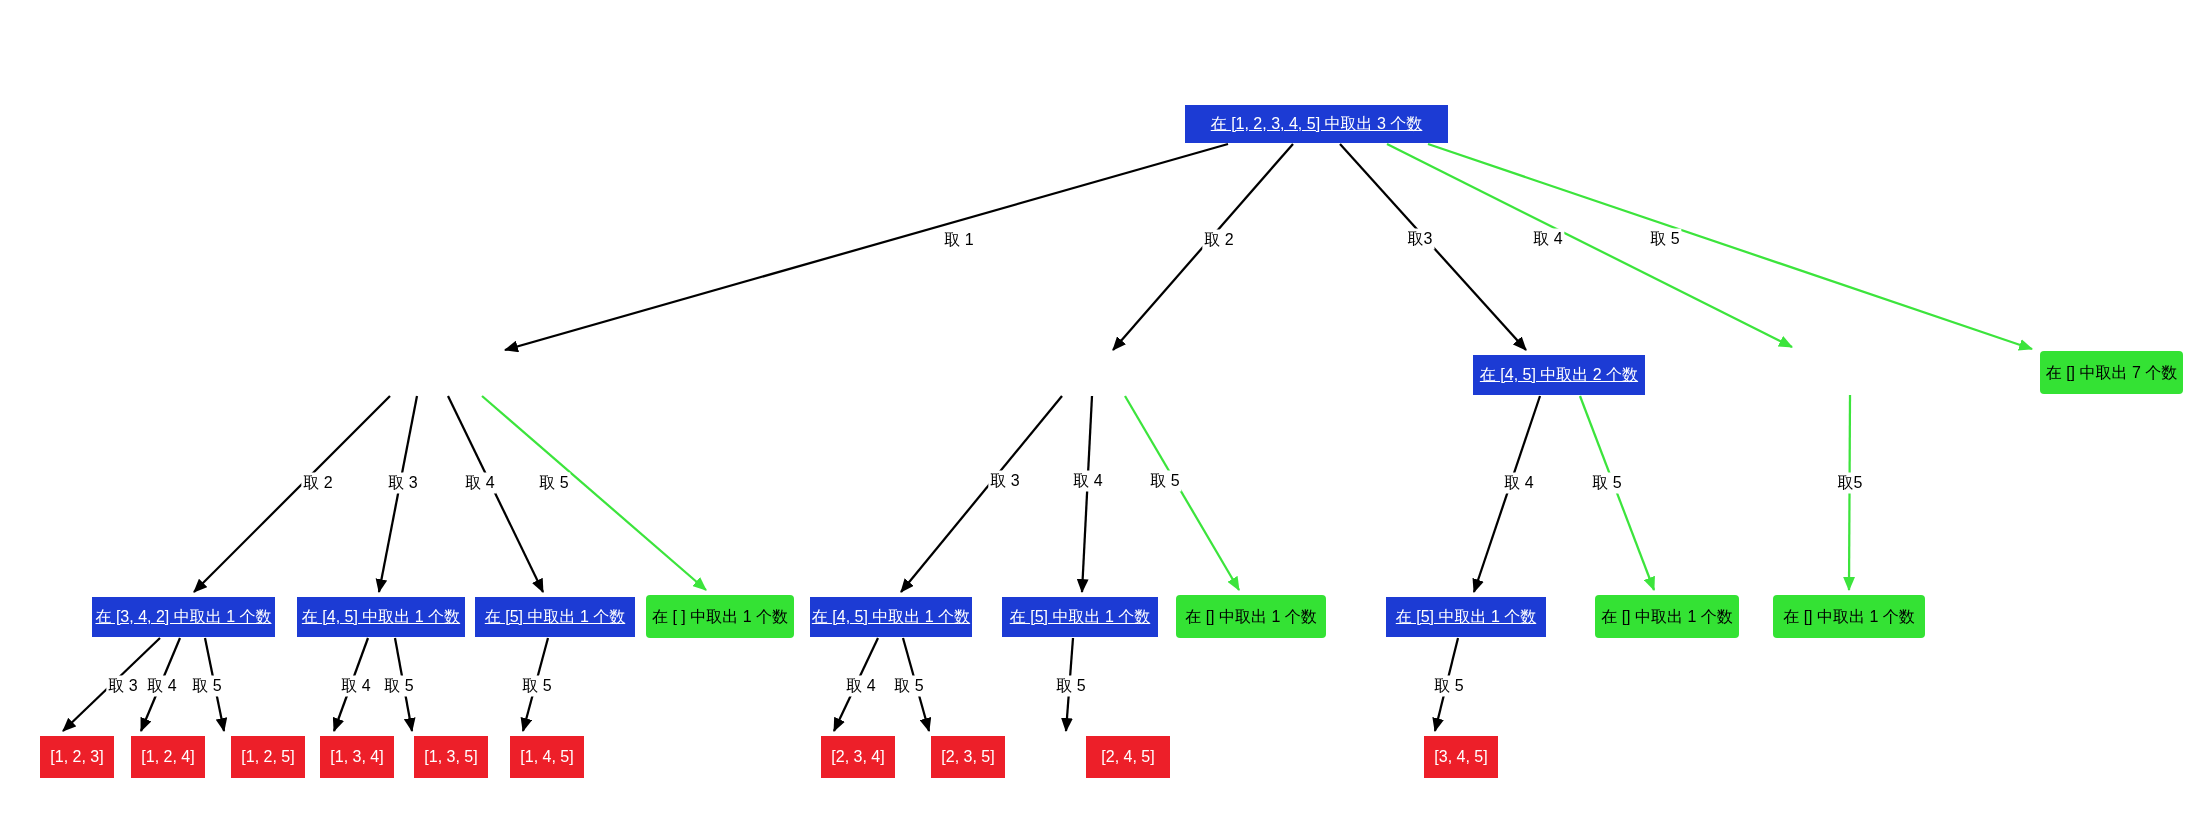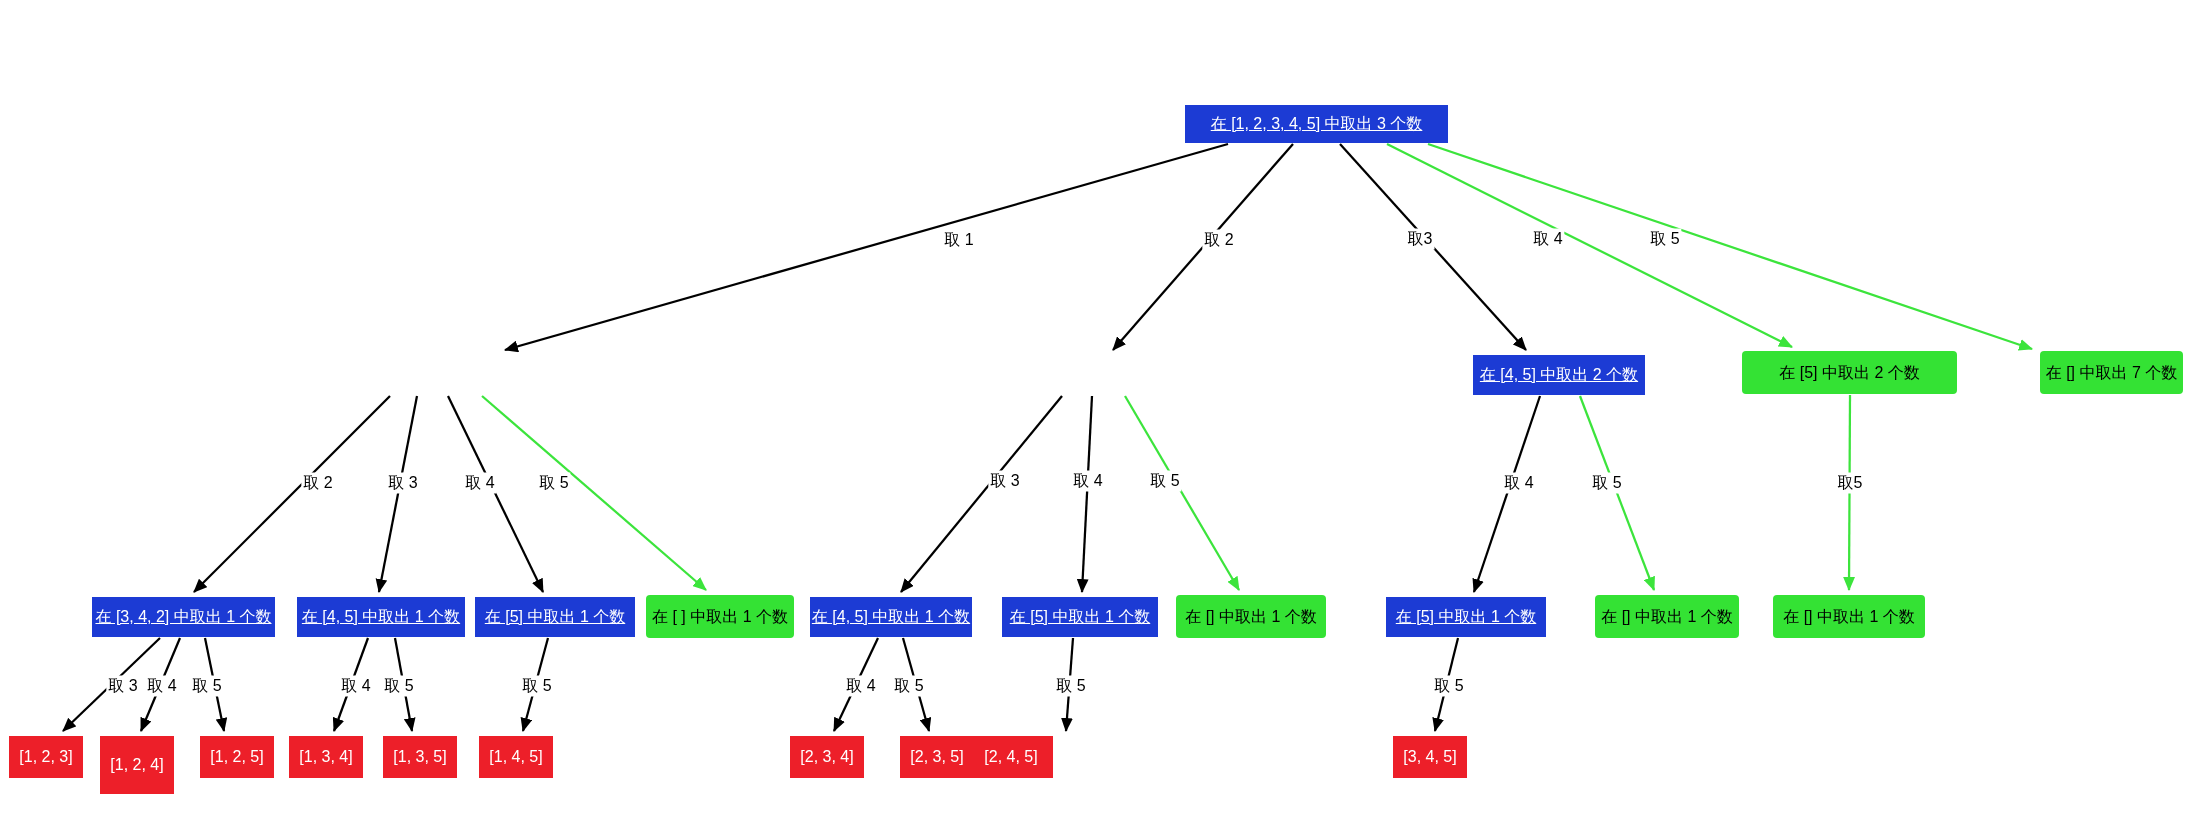--- a/index.html
+++ b/index.html
@@ -8,21 +8,21 @@
   svg.edges{position:absolute;left:0;top:0;width:2196px;height:838px;}
   svg.edges line{stroke-width:2.25px;fill:none;}
   .edge-black{stroke:var(--edge_black);}
   .edge-green{stroke:var(--edge_green);}
   #arrow-black path{fill:var(--edge_black);}
   #arrow-green path{fill:var(--edge_green);}
   .node{position:absolute;display:flex;align-items:center;justify-content:center;
         font-size:16px;white-space:nowrap;line-height:1;}
   .node.blue{background:var(--node_blue);color:var(--text_on_blue);text-decoration:underline;}
   .node.green{background:var(--node_green);color:var(--text_on_green);border-radius:4px;}
-  .node.red{background:var(--node_red);color:var(--text_on_red);}
+  .node.red{background:var(--node_red);color:var(--text_on_red);margin-left:31px;}
   .edge-label{position:absolute;transform:translate(-50%,-50%);font-size:16px;
               color:var(--edge_label_text);background:#ffffff;padding:0 2px;white-space:nowrap;}
 </style>
 </head>
 <body>
 
 <div class="stage">
 
   <svg class="edges">
     <defs>
@@ -92,41 +92,40 @@
   <span class="edge-label" style="left:399px;top:686px">取 5</span>
   <span class="edge-label" style="left:537px;top:686px">取 5</span>
   <span class="edge-label" style="left:861px;top:686px">取 4</span>
   <span class="edge-label" style="left:909px;top:686px">取 5</span>
   <span class="edge-label" style="left:1071px;top:686px">取 5</span>
   <span class="edge-label" style="left:1449px;top:686px">取 5</span>
 
   <div class="node blue" style="left:1185px;top:105px;width:263px;height:38px">在 [1, 2, 3, 4, 5] 中取出 3 个数</div>
 
   <div class="node blue" style="left:1473px;top:355px;width:172px;height:40px">在 [4, 5] 中取出 2 个数</div>
-  <div class="node green" style="left:1742px;top:351px;width:215px;height:43px">在 [5] 中取出 2 个数</div>
   <div class="node green" style="left:2040px;top:351px;width:143px;height:43px">在 [] 中取出 7 个数</div>
 
   <div class="node blue" style="left:92px;top:597px;width:183px;height:40px">在 [3, 4, 2] 中取出 1 个数</div>
   <div class="node blue" style="left:297px;top:597px;width:168px;height:40px">在 [4, 5] 中取出 1 个数</div>
   <div class="node blue" style="left:475px;top:597px;width:160px;height:40px">在 [5] 中取出 1 个数</div>
   <div class="node green" style="left:646px;top:595px;width:148px;height:43px">在 [ ] 中取出 1 个数</div>
 
   <div class="node blue" style="left:810px;top:597px;width:162px;height:40px">在 [4, 5] 中取出 1 个数</div>
   <div class="node blue" style="left:1002px;top:597px;width:156px;height:40px">在 [5] 中取出 1 个数</div>
   <div class="node green" style="left:1176px;top:595px;width:150px;height:43px">在 [] 中取出 1 个数</div>
 
   <div class="node blue" style="left:1386px;top:597px;width:160px;height:40px">在 [5] 中取出 1 个数</div>
   <div class="node green" style="left:1595px;top:595px;width:144px;height:43px">在 [] 中取出 1 个数</div>
 
   <div class="node green" style="left:1773px;top:595px;width:152px;height:43px">在 [] 中取出 1 个数</div>
 
   <div class="node red" style="left:9px;top:736px;width:74px;height:42px">[1, 2, 3]</div>
-  <div class="node red" style="left:100px;top:736px;width:74px;height:58px">[1, 2, 4]</div>
+  <div class="node red" style="left:100px;top:736px;width:74px;height:42px">[1, 2, 4]</div>
   <div class="node red" style="left:200px;top:736px;width:74px;height:42px">[1, 2, 5]</div>
   <div class="node red" style="left:289px;top:736px;width:74px;height:42px">[1, 3, 4]</div>
   <div class="node red" style="left:383px;top:736px;width:74px;height:42px">[1, 3, 5]</div>
   <div class="node red" style="left:479px;top:736px;width:74px;height:42px">[1, 4, 5]</div>
   <div class="node red" style="left:790px;top:736px;width:74px;height:42px">[2, 3, 4]</div>
   <div class="node red" style="left:900px;top:736px;width:74px;height:42px">[2, 3, 5]</div>
-  <div class="node red" style="left:969px;top:736px;width:84px;height:42px">[2, 4, 5]</div>
+  <div class="node red" style="left:1055px;top:736px;width:84px;height:42px">[2, 4, 5]</div>
   <div class="node red" style="left:1393px;top:736px;width:74px;height:42px">[3, 4, 5]</div>
 
 </div>
 
 </body></html>

